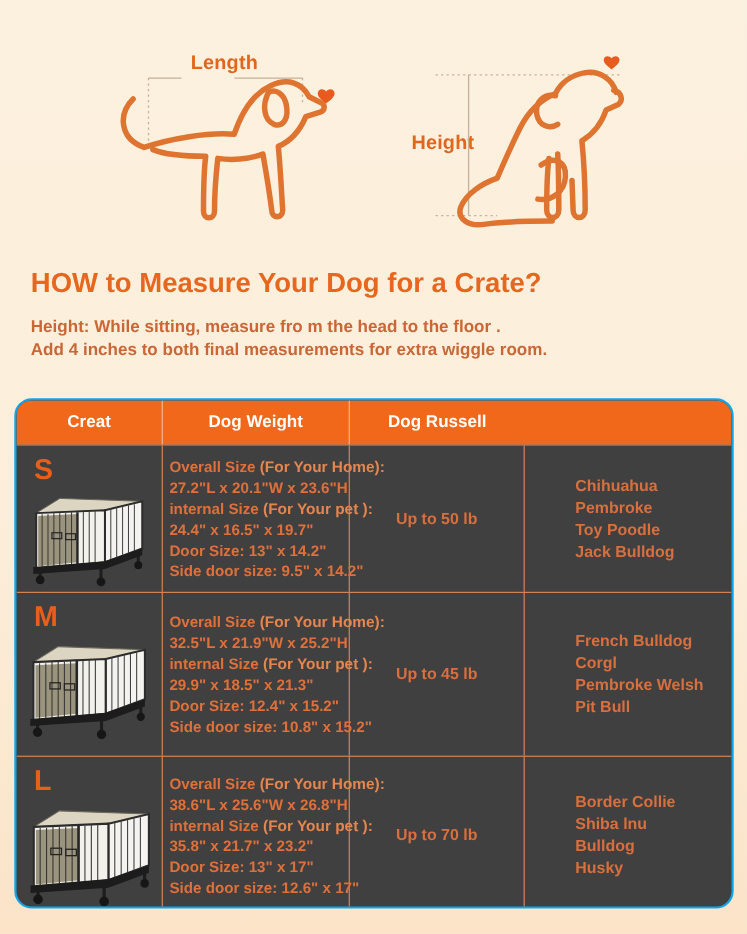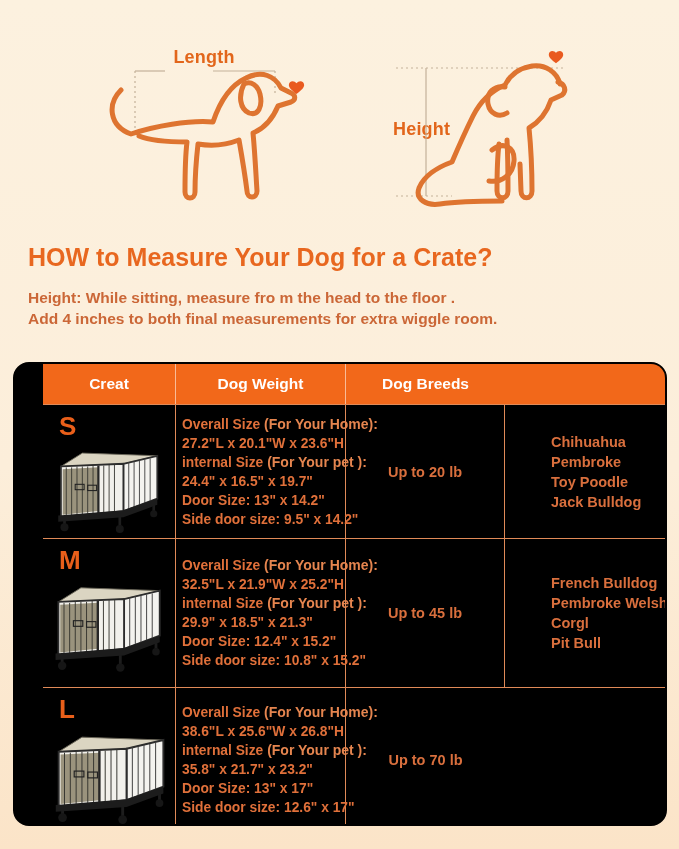--- a/index.html
+++ b/index.html
@@ -8,34 +8,34 @@
     background:linear-gradient(180deg,#FCF1DF 0%,#FCEEDA 55%,#FBE4C8 100%);
     font-family:"Liberation Sans","DejaVu Sans",sans-serif;
     -webkit-font-smoothing:antialiased;
   }
   .abs{position:absolute;}
   
   .illus-label{
     position:absolute;font-size:18px;font-weight:700;color:#E2661B;letter-spacing:.2px;
   }
   #length-label{left:168px;top:47px;width:72px;text-align:center;}
-  #height-label{left:393px;top:119px;}
+  #height-label{left:374px;top:119px;}
   
   #page-title{
     position:absolute;left:28px;top:243px;font-size:25px;font-weight:700;color:#E8671F;
   }
   #instructions{
     position:absolute;left:28px;top:287px;width:630px;
     font-size:15.5px;font-weight:600;color:#CB6737;line-height:21px;
   }
   
   #size-table{
     position:absolute;left:13px;top:362px;width:654px;height:464px;
-    background:#000000;border:2px solid #000000;border-radius:16px;
-    overflow:hidden;box-sizing:border-box;padding-left:28px;
+    background:#404040;border:2px solid #0ea5e9;border-radius:16px;
+    overflow:hidden;box-sizing:border-box;
   }
   .t-head{
     display:grid;grid-template-columns:133px 170px 159px 188px;height:40px;
     background:#F2681A;color:#FFFFFF;font-weight:700;font-size:15.5px;
   }
   .t-head .hcell{
     display:flex;align-items:center;justify-content:center;
     border-right:1px solid rgba(255,255,255,.55);
   }
   .t-head .hcell:last-child{border-right:none;}
@@ -166,40 +166,40 @@
 <div id="instructions">
   <div>Height: While sitting, measure fro m the head to the floor .</div>
   <div>Add 4 inches to both final measurements for extra wiggle room.</div>
 </div>
 
 <div id="size-table">
 
   <div class="t-head">
     <div class="hcell">Creat</div>
     <div class="hcell">Dog Weight</div>
-    <div class="hcell">Dog Breeds</div>
+    <div class="hcell">Dog Russell</div>
   </div>
 
   <div class="t-row" style="height:133px;">
     <div class="cell c1">
       <div class="size-letter">S</div>
       <svg class="crate-img" width="116" height="96" viewBox="0 0 130 106">
           <use href="#crate-sym"></use>
         </svg>
     </div>
     <div class="cell c2">
       <div class="spec"><span>Overall Size</span> <span class="spec-note">(For Your Home):</span></div>
       <div class="spec">27.2"L x 20.1"W x 23.6"H</div>
       <div class="spec"><span>internal Size</span> <span class="spec-note">(For Your pet ):</span></div>
       <div class="spec">24.4" x 16.5" x 19.7"</div>
       <div class="spec">Door Size: 13" x 14.2"</div>
       <div class="spec">Side door size: 9.5" x 14.2"</div>
     </div>
     <div class="cell c3">
-        <span>Up to 20 lb</span>
+        <span>Up to 50 lb</span>
       </div>
     <div class="cell c4">
       <div>Chihuahua</div>
       <div>Pembroke</div>
       <div>Toy Poodle</div>
       <div>Jack Bulldog</div>
     </div>
   </div>
 
   <div class="t-row" style="height:148px;">
@@ -215,22 +215,22 @@
       <div class="spec"><span>internal Size</span> <span class="spec-note">(For Your pet ):</span></div>
       <div class="spec">29.9" x 18.5" x 21.3"</div>
       <div class="spec">Door Size: 12.4" x 15.2"</div>
       <div class="spec">Side door size: 10.8" x 15.2"</div>
     </div>
     <div class="cell c3">
         <span>Up to 45 lb</span>
       </div>
     <div class="cell c4">
       <div>French Bulldog</div>
+      <div>Corgl</div>
       <div>Pembroke Welsh</div>
-      <div>Corgl</div>
       <div>Pit Bull</div>
     </div>
   </div>
 
   <div class="t-row" style="height:143px;">
     <div class="cell c1">
       <div class="size-letter">L</div>
       <svg class="crate-img" width="126" height="104" viewBox="0 0 130 106">
           <use href="#crate-sym"></use>
         </svg>
@@ -239,15 +239,21 @@
       <div class="spec"><span>Overall Size</span> <span class="spec-note">(For Your Home):</span></div>
       <div class="spec">38.6"L x 25.6"W x 26.8"H</div>
       <div class="spec"><span>internal Size</span> <span class="spec-note">(For Your pet ):</span></div>
       <div class="spec">35.8" x 21.7" x 23.2"</div>
       <div class="spec">Door Size: 13" x 17"</div>
       <div class="spec">Side door size: 12.6" x 17"</div>
     </div>
     <div class="cell c3">
         <span>Up to 70 lb</span>
       </div>
+    <div class="cell c4">
+      <div>Border Collie</div>
+      <div>Shiba lnu</div>
+      <div>Bulldog</div>
+      <div>Husky</div>
+    </div>
   </div>
 
 </div>
 
 </body></html>

